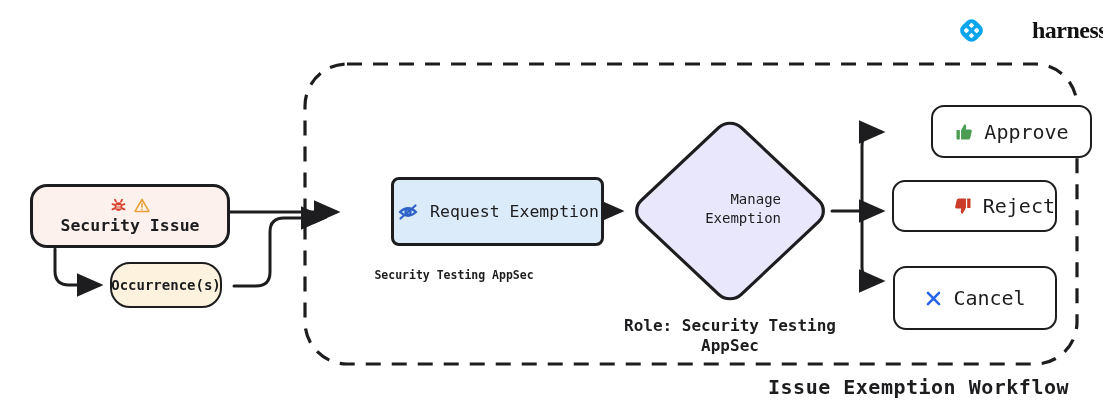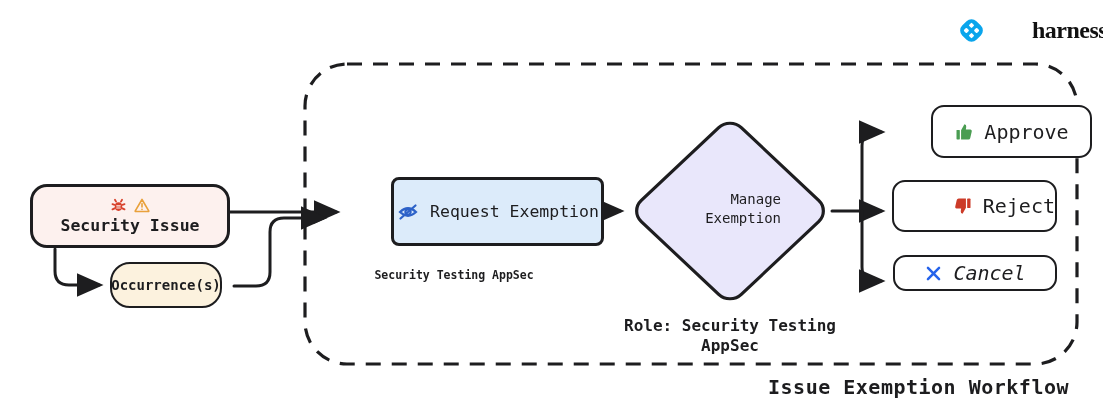--- a/index.html
+++ b/index.html
@@ -26,21 +26,21 @@
   .security-issue{left:30px;top:184px;width:200px;height:64px;flex-direction:column;gap:2px;border-radius:17px;border-width:3px;}
   .security-issue .label{font-weight:bold;font-size:16.5px;}
   .occurrence{left:110px;top:262px;width:112px;height:46px;border-radius:20px;justify-content:center;}
   .occurrence .label{font-weight:bold;font-size:14px;}
   .request-exemption{left:347px;top:177px;width:213px;height:69px;border-radius:8px;border-width:3px;margin-left:44px;}
   .request-exemption .label{font-size:16.5px;font-weight:500;}
   .action{width:161px;height:53px;border-radius:13px;border-width:2.5px;}
   .action .label{font-size:20px;font-weight:500;}
   .approve{left:931px;top:105px;}
   .reject{left:892px;top:180px;width:165px;height:52px;}
-  .cancel{left:893px;top:255px;width:164px;height:36px;font-style:italic;}
+  .cancel{left:893px;top:266px;width:164px;height:64px;}
   .small-note{
     position:absolute;text-align:center;
     font-size:11.5px;font-weight:bold;line-height:1.25;
     color:#1d1d1f;white-space:pre-line;
   }
   .roles-note{left:323px;top:254px;width:262px;}
   .role-note{left:600px;top:316px;width:260px;font-size:16px;}
   .diamond-label{
     position:absolute;left:631px;top:190px;width:150px;
     text-align:right;font-size:14px;line-height:1.35;font-weight:500;

